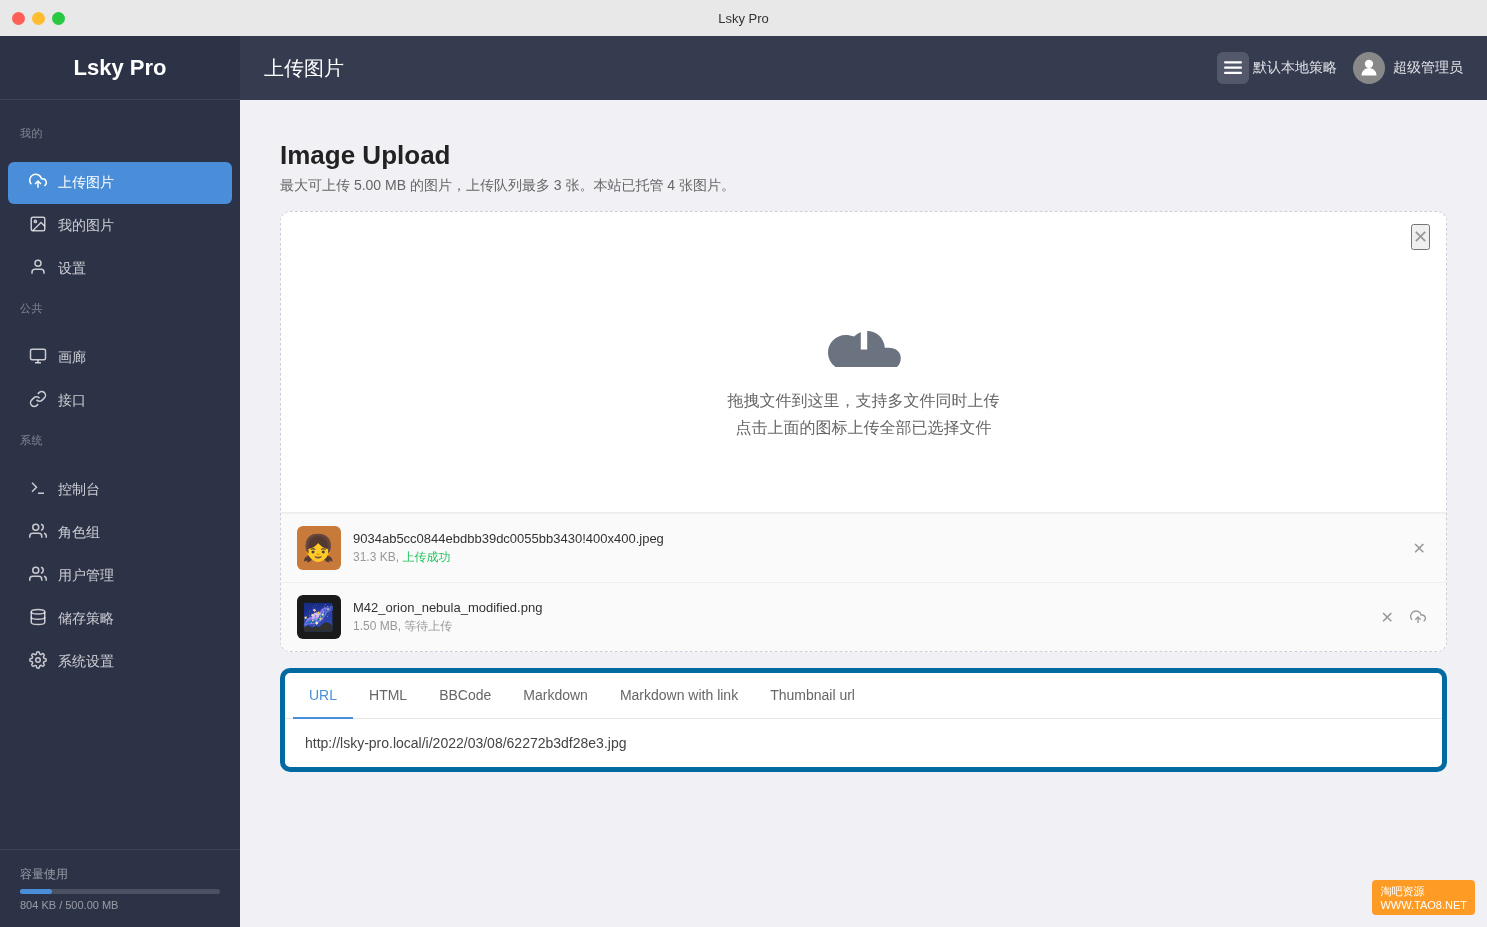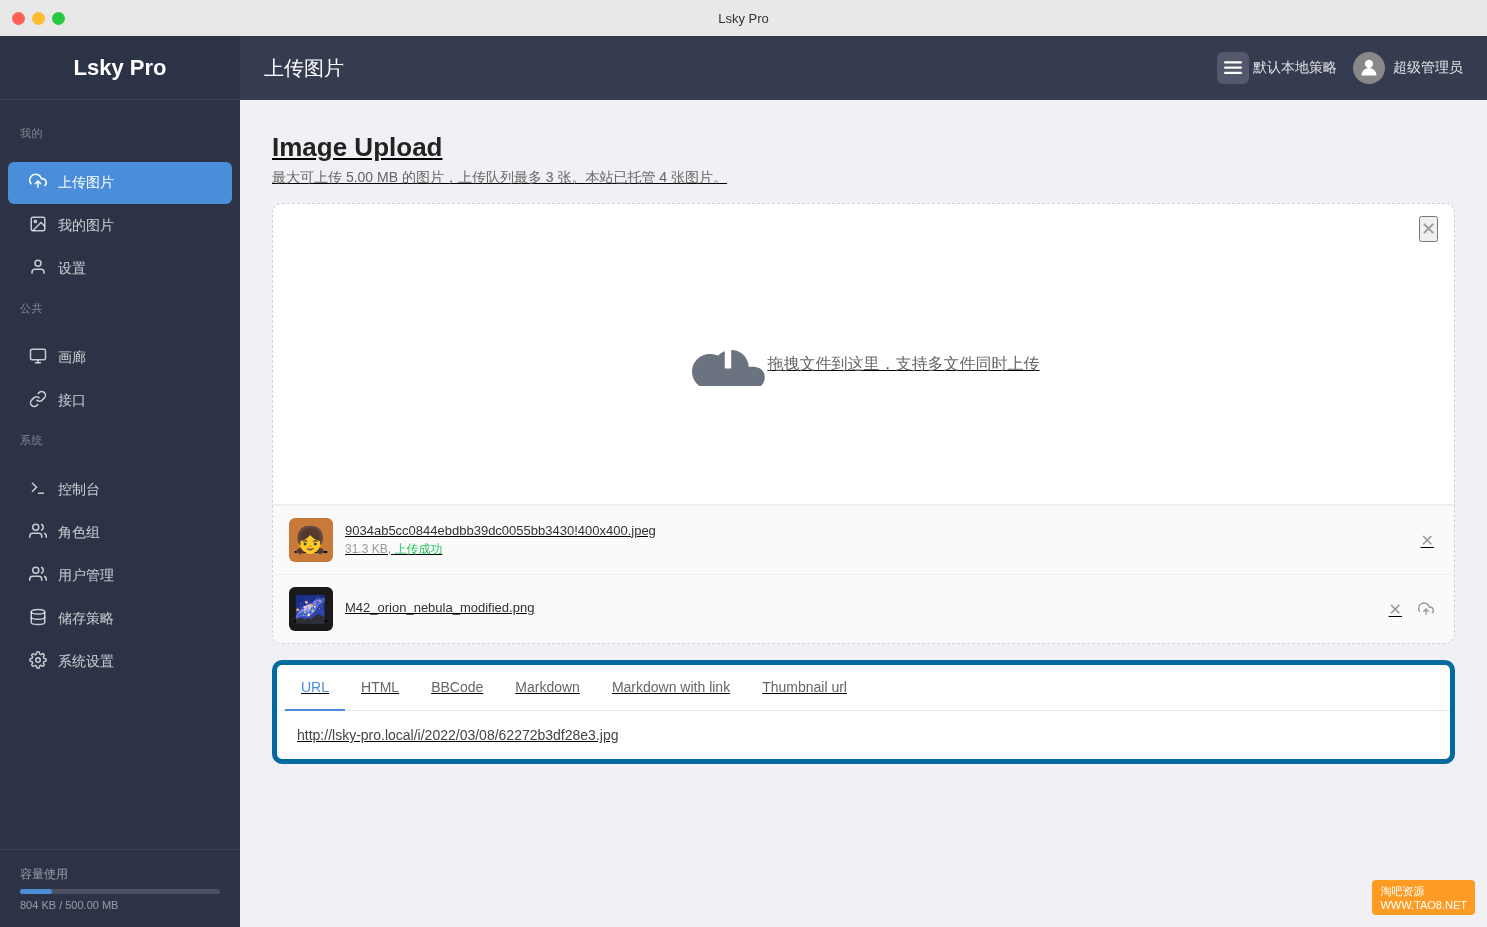--- a/index.html
+++ b/index.html
@@ -129,24 +129,23 @@
       overflow: hidden;
       display: flex; align-items: center; justify-content: center;
       font-size: 14px;
       color: #fff;
     }
 
     
     .main {
       flex: 1;
       overflow-y: auto;
-      padding: 32px;
+      padding: 40px;
       display: flex;
       flex-direction: column;
-      text-decoration: underline;
     }
 
     
     .content-header { margin-bottom: 16px; }
     .content-title { font-size: 26px; font-weight: 600; color: #222; margin-bottom: 6px; }
     .content-subtitle { font-size: 14px; color: #666; }
 
     
     .upload-card {
       background: #fff;
@@ -160,21 +159,21 @@
     .upload-close {
       position: absolute;
       top: 12px; right: 16px;
       font-size: 18px;
       color: #999;
       cursor: pointer;
       z-index: 10;
     }
     .upload-dropzone {
       display: flex;
-      flex-direction: row;
+      flex-direction: column;
       align-items: center;
       justify-content: center;
       padding: 60px 20px 40px;
       min-height: 300px;
     }
     .upload-cloud-icon {
       font-size: 72px;
       color: #6b7280;
       margin-bottom: 20px;
       display: flex; align-items: center; justify-content: center;
@@ -438,20 +437,21 @@
 
         <div class="upload-dropzone">
 
           <div class="upload-cloud-icon">
             <svg class="cloud-upload-svg" viewBox="0 0 100 80" fill="none" xmlns="http://www.w3.org/2000/svg">
               <path d="M81 56H76C75.4 44.2 65.8 35 54 35C47.6 35 41.8 37.6 37.6 42C34.4 40.8 30.8 40 27 40C14.8 40 5 49.8 5 62C5 74.2 14.8 84 27 84H81C89.3 84 96 77.3 96 69C96 60.7 89.3 56 81 56Z" fill="#6b7280"></path>
               <polygon points="50,15 38,35 46,35 46,58 54,58 54,35 62,35" fill="white"></polygon>
             </svg>
           </div>
           <p class="upload-hint1">拖拽文件到这里，支持多文件同时上传</p>
+          <p class="upload-hint2">点击上面的图标上传全部已选择文件</p>
         </div>
 
         <div class="file-list">
 
           <div class="file-item">
             <div class="file-thumb" style="background:#c87a3a;">
               <span style="font-size:26px;">👧</span>
             </div>
             <div class="file-info">
               <div class="file-name">9034ab5cc0844ebdbb39dc0055bb3430!400x400.jpeg</div>
@@ -464,20 +464,23 @@
               <button class="file-btn">✕</button>
             </div>
           </div>
 
           <div class="file-item">
             <div class="file-thumb" style="background:#1a1a1a;">
               <span style="font-size:26px;">🌌</span>
             </div>
             <div class="file-info">
               <div class="file-name">M42_orion_nebula_modified.png</div>
+              <div class="file-meta">
+                <span>1.50 MB, 等待上传</span>
+              </div>
             </div>
             <div class="file-item-actions">
               <button class="file-btn">✕</button>
               <button class="file-btn">
                 <svg width="16" height="16" viewBox="0 0 24 24" fill="none" stroke="currentColor" stroke-width="2">
                     <polyline points="16 16 12 12 8 16"></polyline>
                     <line x1="12" y1="12" x2="12" y2="21"></line>
                     <path d="M20.39 18.39A5 5 0 0 0 18 9h-1.26A8 8 0 1 0 3 16.3"></path>
                   </svg>
               </button>

